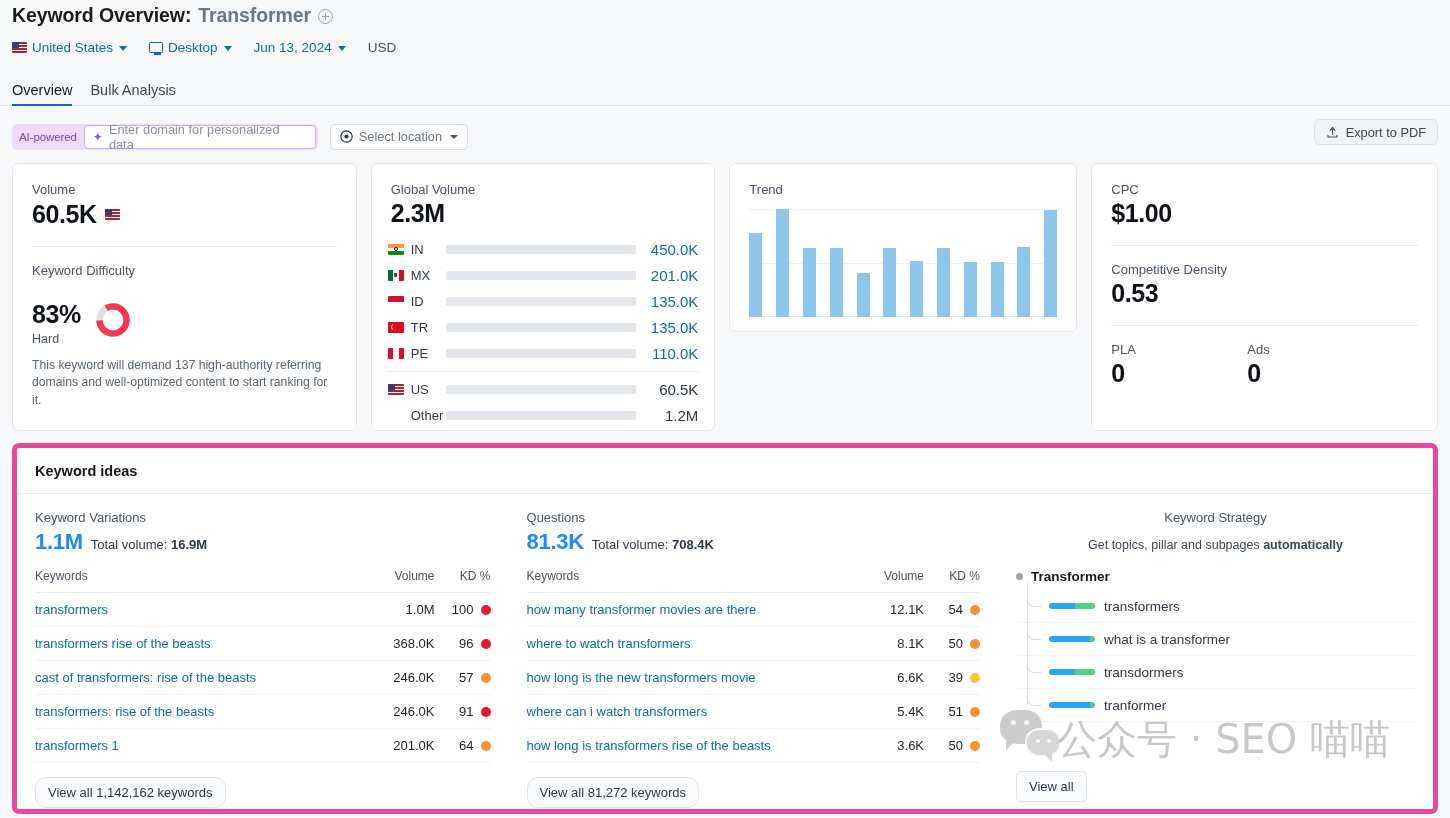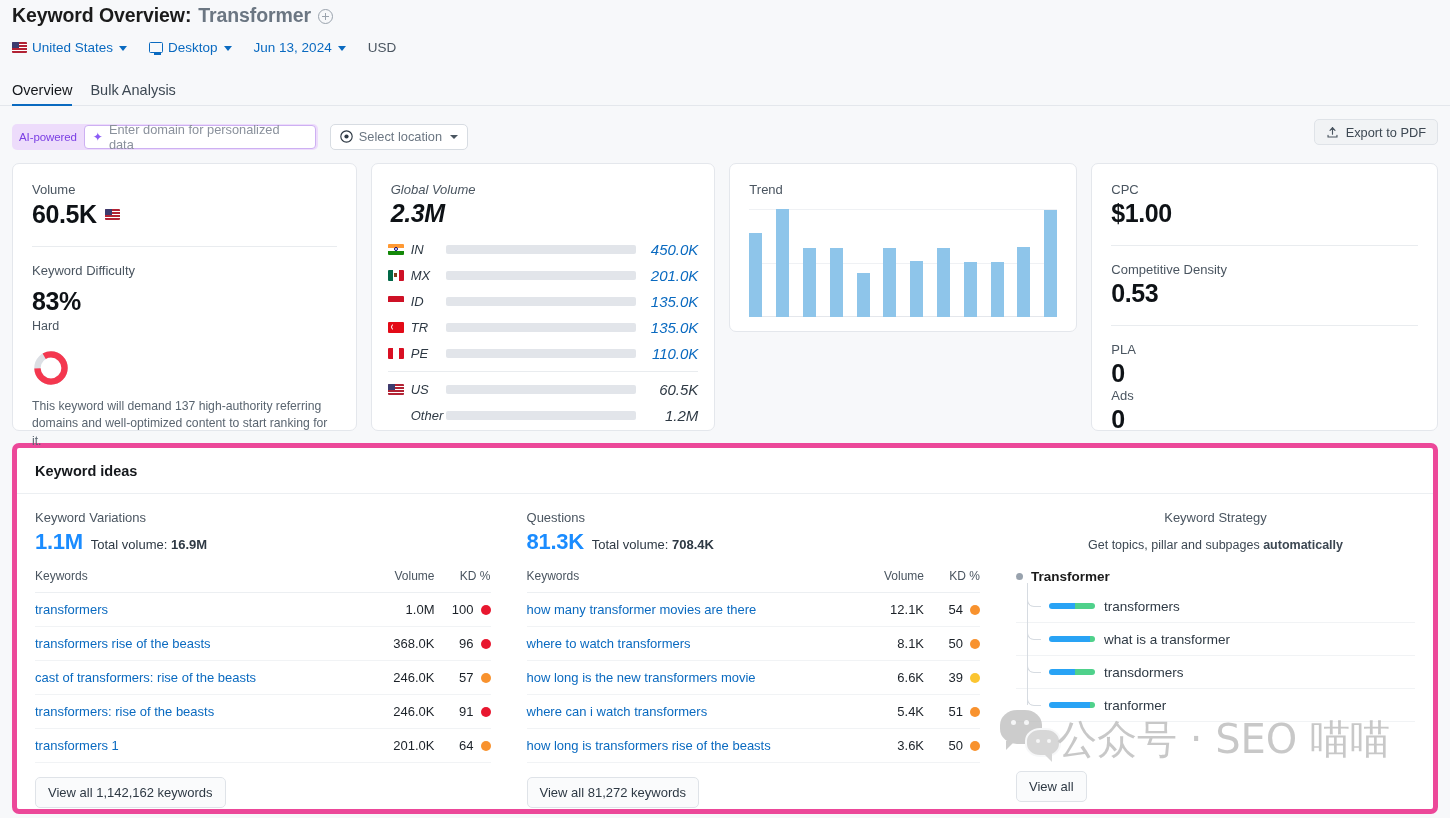--- a/index.html
+++ b/index.html
@@ -91,21 +91,21 @@
   }
 
   
   .cards { display: flex; gap: 14px; padding: 9px 12px 0 12px; align-items: flex-start; }
   .card { background: #fff; border: 1px solid #e4e7ec; border-radius: 7px; }
   .card-l { font-size: 13px; color: #4a5560; }
   .card-v { font-size: 25px; font-weight: bold; letter-spacing: -0.4px; color: #0e1216; }
   .hr { height: 1px; background: #e9ecef; }
 
   .c-volume { width: 350px; height: 268px; padding: 18px 19px 0 19px; }
-  .c-global { width: 350px; height: 268px; padding: 18px 16px 0 16px; font-style: italic; }
+  .c-global { width: 350px; height: 268px; padding: 18px 16px 0 16px; }
   .c-mid { width: 354px; display: flex; flex-direction: column; gap: 14px; }
   .c-intent { height: 85px; padding: 18px 19px 0 19px; }
   .c-trend { height: 169px; padding: 18px 19px 0 19px; }
   .c-cpc { width: 352px; height: 268px; padding: 18px 19px 0 19px; }
 
   .vol-line { display: flex; align-items: center; gap: 8px; margin-top: 3px; }
   .kd-row { display: flex; align-items: flex-start; gap: 13px; }
   .kd-num { font-size: 25px; font-weight: bold; letter-spacing: -0.4px; color: #0e1216; line-height: 1; margin-top: 4px;}
   .kd-sub { font-size: 12.5px; color: #4a5560; margin-top: 5px; }
   .kd-desc { font-size: 12.2px; color: #5a6570; line-height: 1.42; margin-top: 11px; }
@@ -123,21 +123,21 @@
   .pill {
     display: inline-block; background: #cfe9fd; color: #1063ab; font-size: 13px;
     border-radius: 12px; padding: 4px 11px 5px 11px; margin-top: 8px;
   }
   .trend-chart { position: relative; height: 108px; margin-top: 12px; }
   .grid-line { position: absolute; left: 0; right: 0; height: 1px; background: #eff1f4; }
   .bars { position: absolute; left: 0; right: 0; bottom: 0; height: 100%;
           display: flex; align-items: flex-end; justify-content: space-between; }
   .bar { width: 13px; background: #8ec5ea; }
 
-  .pla-row { display: flex; flex-direction: column; }
+  .pla-row { display: flex; }
   .pla-col { width: 136px; }
 
   
   .ki { margin: 12px 12px 0 12px; background: #fff; border: 5px solid #ec4899; border-radius: 7px;
         height: 371px; overflow: hidden; }
   .ki-hd { font-size: 14.5px; font-weight: bold; color: #15181c; padding: 15px 18px 14px 18px;
            border-bottom: 1px solid #eceff2; }
   .ki-body { display: flex; padding: 0; }
   .ki-col { padding: 16px 18px 0 18px; }
   .ki-col.c1 { width: 495px; }
@@ -156,21 +156,21 @@
   }
   table.kt th.kw { text-align: left; }
   table.kt td { font-size: 13px; padding: 9px 0; border-bottom: 1px solid #f1f3f5; text-align: right; }
   table.kt td.kw { text-align: left; color: #0a6ac0; cursor: pointer; }
   table.kt td.vol { color: #1b2128; width: 72px; }
   table.kt td.kd { width: 56px; color: #1b2128; }
   .kdot { display: inline-block; width: 10px; height: 10px; border-radius: 50%; margin-left: 7px;
           position: relative; top: 1px; }
   .viewall {
     display: inline-block; margin-top: 14px; background: #fafbfc; border: 1px solid #dfe3e8;
-    border-radius: 5px; padding: 7px 12px; font-size: 13px; color: #2e3944; cursor: pointer;
+    border-radius: 11px; padding: 7px 12px; font-size: 13px; color: #2e3944; cursor: pointer;
   }
 
   
   .st-sub { font-size: 12.5px; color: #3d4853; margin-top: 13px; }
   .st-sub b { font-weight: bold; }
   .tree { margin-top: 17px; position: relative; }
   .tree-root { display: flex; align-items: center; gap: 8px; font-size: 13.5px; font-weight: bold; color: #1b1b1b; }
   .root-dot { width: 7px; height: 7px; border-radius: 50%; background: #98a2ad; flex: none; }
   .tree-spine { position: absolute; left: 11px; top: 14px; bottom: 17px; width: 1px; background: #d6dbe1; }
   .tree-item {
@@ -268,21 +268,21 @@
   <div class="cards">
 
     <div class="card c-volume">
       <div class="card-l">Volume</div>
       <div class="vol-line">
         <span class="card-v">60.5K</span>
         <span class="flag-us"></span>
       </div>
       <div class="hr" style="margin:17px 0 16px 0;"></div>
       <div class="card-l">Keyword Difficulty</div>
-      <div class="kd-row" style="margin-top:7px;flex-direction:column;">
+      <div class="kd-row" style="margin-top:20px;">
         <div>
           <div class="kd-num">83%</div>
           <div class="kd-sub">Hard</div>
         </div>
         <svg class="donut" viewBox="0 0 42 42">
           <circle cx="21" cy="21" r="15" fill="none" stroke="#dcdfe4" stroke-width="7"></circle>
           <circle id="kd-arc" cx="21" cy="21" r="15" fill="none" stroke="#f4374f" stroke-width="7" stroke-dasharray="78.22565707438585 16.022122533307943" stroke-dashoffset="8.48230016469244" transform="rotate(-90 21 21)"></circle>
         </svg>
       </div>
       <div class="kd-desc">This keyword will demand 137 high-authority referring domains and well-optimized content to start ranking for it.</div>

